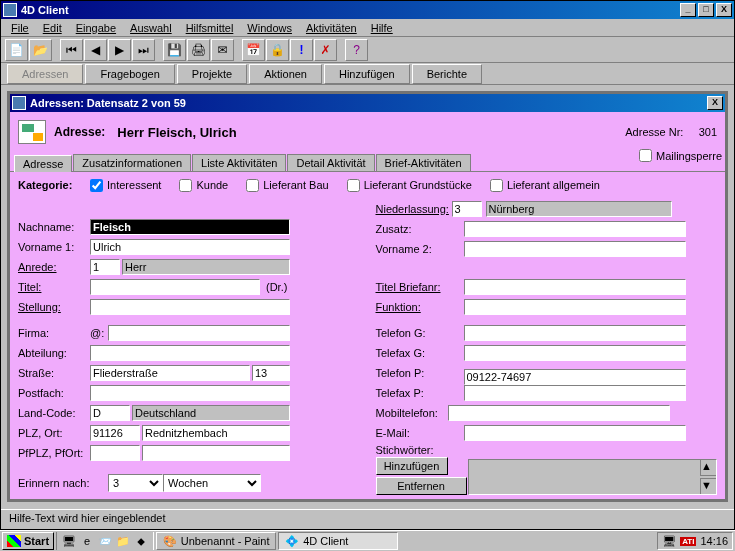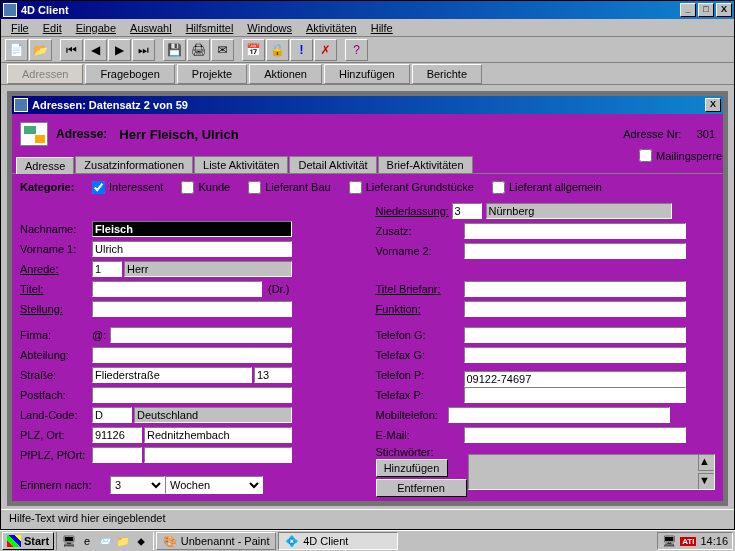--- a/index.html
+++ b/index.html
@@ -11,21 +11,21 @@
 .winbtn { width: 16px; height: 14px; background: #c0c0c0; border: 1px solid; border-color: #fff #000 #000 #fff; margin-left: 2px; font-size: 9px; line-height: 10px; text-align: center; color: #000; cursor: pointer; }
 .menubar { background: #c0c0c0; height: 18px; display: flex; align-items: center; padding: 0 4px; gap: 2px; border-bottom: 1px solid #808080; }
 .menuitem { padding: 1px 6px; cursor: pointer; }
 .menuitem u { text-decoration: underline; }
 .toolbar { background: #c0c0c0; height: 26px; display: flex; align-items: center; padding: 2px 4px; border-bottom: 1px solid #808080; gap: 1px; }
 .tbtn { width: 23px; height: 22px; background: #c0c0c0; border: 1px solid; border-color: #fff #808080 #808080 #fff; display: flex; align-items: center; justify-content: center; cursor: pointer; font-size: 12px; }
 .tsep { width: 6px; }
 .tabbar { height: 22px; display: flex; align-items: flex-end; padding: 0 6px; border-bottom: 1px solid #808080; }
 .ptab { padding: 3px 14px; background: #c0c0c0; border: 1px solid; border-color: #fff #808080 #808080 #fff; margin-right: 2px; cursor: pointer; }
 .ptab.active { background: #d4d0c8; color: #808080; }
-.subwin { margin: 6px; border: 5px solid #737373; background: #a21caf; }
+.subwin { margin: 6px; border: 3px solid #737373; background: #f0abfc; }
 .subwin .titlebar { font-size: 11px; height: 18px; }
 .section-header { display: flex; align-items: center; padding: 4px 8px; height: 40px; }
 .section-header .big-icon { width: 28px; height: 24px; background: #fff; border: 1px solid #808080; margin-right: 8px; position: relative; }
 .section-header .big-icon::before { content: ""; position: absolute; top: 3px; left: 3px; width: 12px; height: 8px; background: #4a7; }
 .section-header .big-icon::after { content: ""; position: absolute; bottom: 2px; right: 2px; width: 10px; height: 8px; background: #fa0; }
 .section-header b { font-size: 12px; }
 .section-header .right { margin-left: auto; font-size: 11px; }
 .innertabs { display: flex; border-bottom: 1px solid #808080; padding-left: 4px; margin-top: 2px; }
 .itab { padding: 2px 8px; border: 1px solid #808080; border-bottom: none; background: #c0c0c0; cursor: pointer; font-size: 11px; margin-right: 1px; }
 .itab.active { background: #c0c0c0; border-color: #fff #808080 #c0c0c0 #fff; position: relative; top: 1px; }
@@ -35,21 +35,21 @@
 .lbl.ul { text-decoration: underline; }
 input[type=text], .tfield { height: 16px; border: 1px solid; border-color: #808080 #fff #fff #808080; background: #fff; padding: 0 2px; font-size: 11px; }
 input[type=checkbox] { width: 13px; height: 13px; margin-right: 4px; }
 .checks { display: flex; gap: 18px; align-items: center; margin: 4px 0 8px 0; }
 .checks label { display: flex; align-items: center; font-size: 11px; }
 .twocol { display: flex; gap: 16px; }
 .col { flex: 1; }
 .blackfield { background: #000 !important; color: #fff !important; font-weight: bold; }
 select { height: 18px; border: 1px solid; border-color: #808080 #fff #fff #808080; background: #fff; font-size: 11px; }
 .btn { background: #c0c0c0; border: 1px solid; border-color: #fff #000 #000 #fff; padding: 1px 6px; cursor: pointer; font-size: 11px; height: 18px; }
-.stich-area { display: flex; gap: 4px; align-items: center; }
+.stich-area { display: flex; gap: 4px; align-items: flex-end; }
 .stich-box { flex: 1; height: 36px; border: 1px solid; border-color: #808080 #fff #fff #808080; background: #c0c0c0; position: relative; }
 .stich-box .sb { position: absolute; right: 0; width: 16px; background: #c0c0c0; border-left: 1px solid #808080; }
 .mailsperre { position: absolute; right: 12px; top: 148px; display: flex; align-items: center; }
 .statusbar { position: absolute; bottom: 0; left: 0; right: 0; height: 20px; border-top: 1px solid #fff; padding: 2px 8px; font-size: 11px; background: #c0c0c0; }
 .taskbar { position: absolute; bottom: 0; left: 0; width: 735px; height: 21px; background: #c0c0c0; border-top: 1px solid #fff; display: flex; align-items: center; padding: 0 2px; gap: 2px; }
 .startbtn { display: flex; align-items: center; background: #c0c0c0; border: 1px solid; border-color: #fff #000 #000 #fff; padding: 0 4px; height: 18px; font-weight: bold; cursor: pointer; }
 .startbtn .flag { width: 14px; height: 12px; margin-right: 3px; background: linear-gradient(45deg,#f00 25%,#0f0 25% 50%,#00f 50% 75%,#ff0 75%); }
 .qlaunch { display: flex; gap: 2px; padding: 0 4px; border-left: 1px solid #808080; border-right: 1px solid #fff; height: 18px; align-items: center; }
 .qlaunch span { width: 16px; height: 16px; display: flex; align-items: center; justify-content: center; font-size: 11px; }
 .taskbtn { background: #c0c0c0; border: 1px solid; border-color: #fff #808080 #808080 #fff; padding: 0 6px; height: 18px; display: flex; align-items: center; cursor: pointer; min-width: 120px; }

